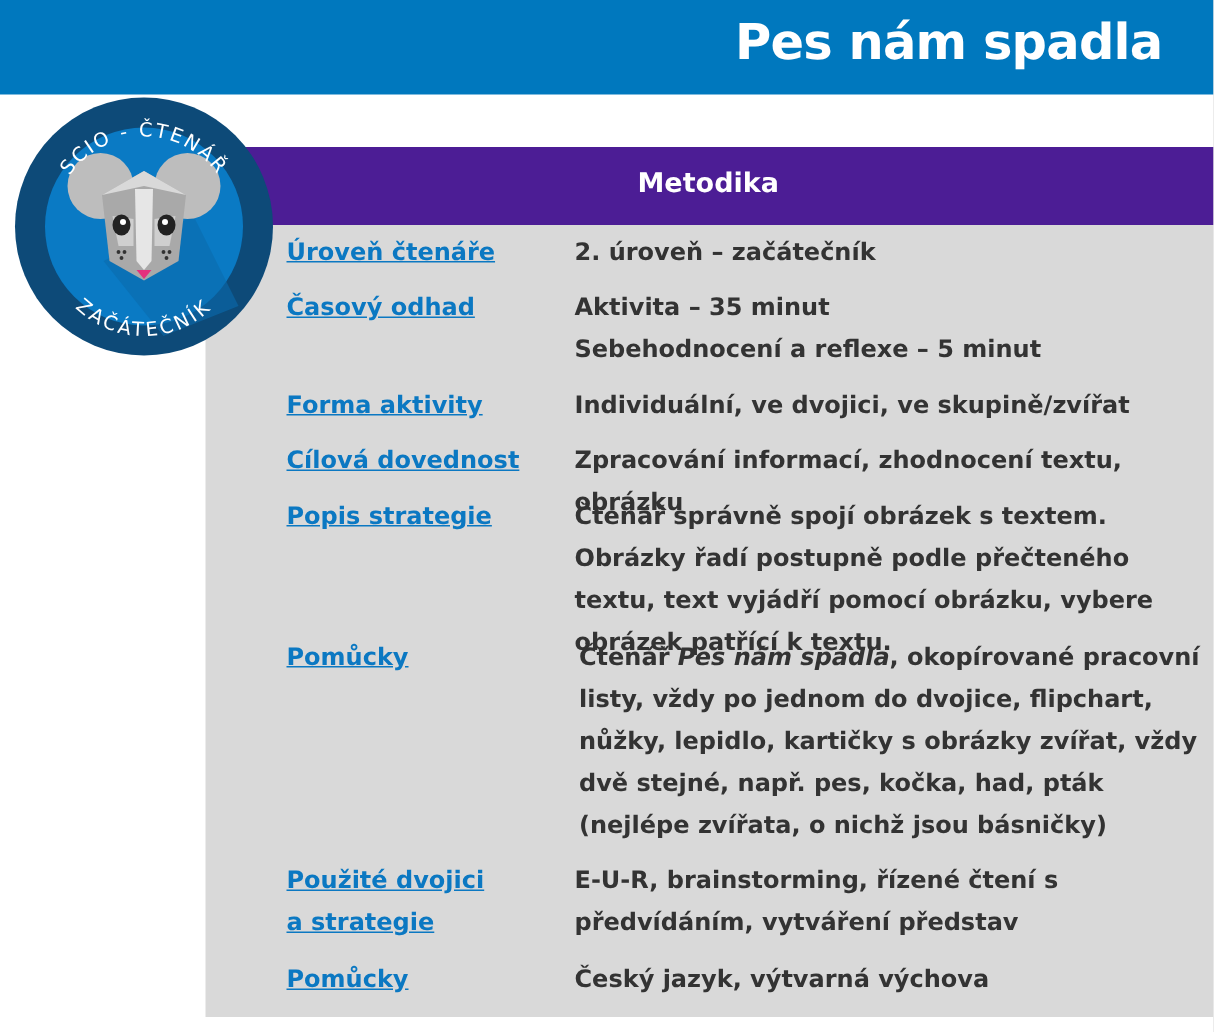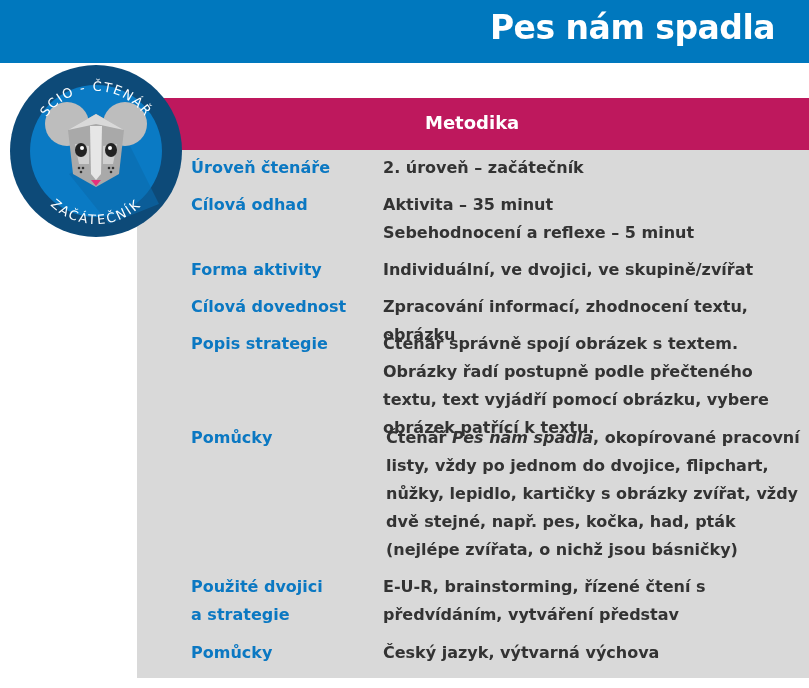--- a/index.html
+++ b/index.html
@@ -2,24 +2,24 @@
 <html><head>
 <meta charset="utf-8">
 <style>
   html, body { margin:0; padding:0; }
   body { width:809px; height:688px; background:#ffffff; position:relative; overflow:hidden;
          font-family:"DejaVu Sans", sans-serif; }
   .topbar { position:absolute; left:0; top:0; width:809px; height:63px; background:#0078be; }
   .title { position:absolute; right:34px; top:8px; color:#fff; font-weight:bold; font-size:33px;
            letter-spacing:-0.5px; font-family:"DejaVu Sans", sans-serif; }
   .panel { position:absolute; left:137px; top:98px; width:672px; height:580px; background:#d9d9d9; }
-  .panel-head { position:absolute; left:137px; top:98px; width:672px; height:52px; background:#be185d; }
+  .panel-head { position:absolute; left:137px; top:98px; width:672px; height:52px; background:#4c1d95; }
   .panel-head span { position:absolute; left:288px; top:14px; color:#fff; font-weight:bold; font-size:18px; }
   .row { position:absolute; left:137px; width:672px; }
-  .lbl { position:absolute; left:54px; color:#0b78c2; font-weight:bold; font-size:16px; line-height:28px; white-space:pre-line; }
+  .lbl { position:absolute; left:54px; color:#0b78c2; font-weight:bold; font-size:16px; line-height:28px; white-space:pre-line;text-decoration:underline; }
   .val { position:absolute; left:246px; width:420px; color:#333; font-size:16px; line-height:28px;font-weight:bold; }
   .badge { position:absolute; left:9px; top:64px; width:174px; height:174px; }
 </style>
 </head>
 <body>
 
 <div class="topbar">
   <div class="title">Pes nám spadla</div>
 </div>
 
@@ -60,21 +60,21 @@
   <text font-family="DejaVu Sans, sans-serif" font-size="13" fill="#fff" letter-spacing="2" text-anchor="middle">
     <textPath href="#arcBot" startOffset="50%">ZAČÁTEČNÍK</textPath>
   </text>
 </svg>
 
 <div class="row" style="top:154px">
   <div class="lbl">Úroveň čtenáře</div>
   <div class="val">2. úroveň – začátečník</div>
 </div>
 <div class="row" style="top:191px">
-  <div class="lbl">Cílová odhad</div>
+  <div class="lbl">Časový odhad</div>
   <div class="val" style="white-space:pre-line">Aktivita – 35 minut
 Sebehodnocení a reflexe – 5 minut</div>
 </div>
 <div class="row" style="top:256px">
   <div class="lbl">Forma aktivity</div>
   <div class="val">Individuální, ve dvojici, ve skupině/zvířat</div>
 </div>
 <div class="row" style="top:293px">
   <div class="lbl">Cílová dovednost</div>
   <div class="val">Zpracování informací, zhodnocení textu, obrázku</div>

